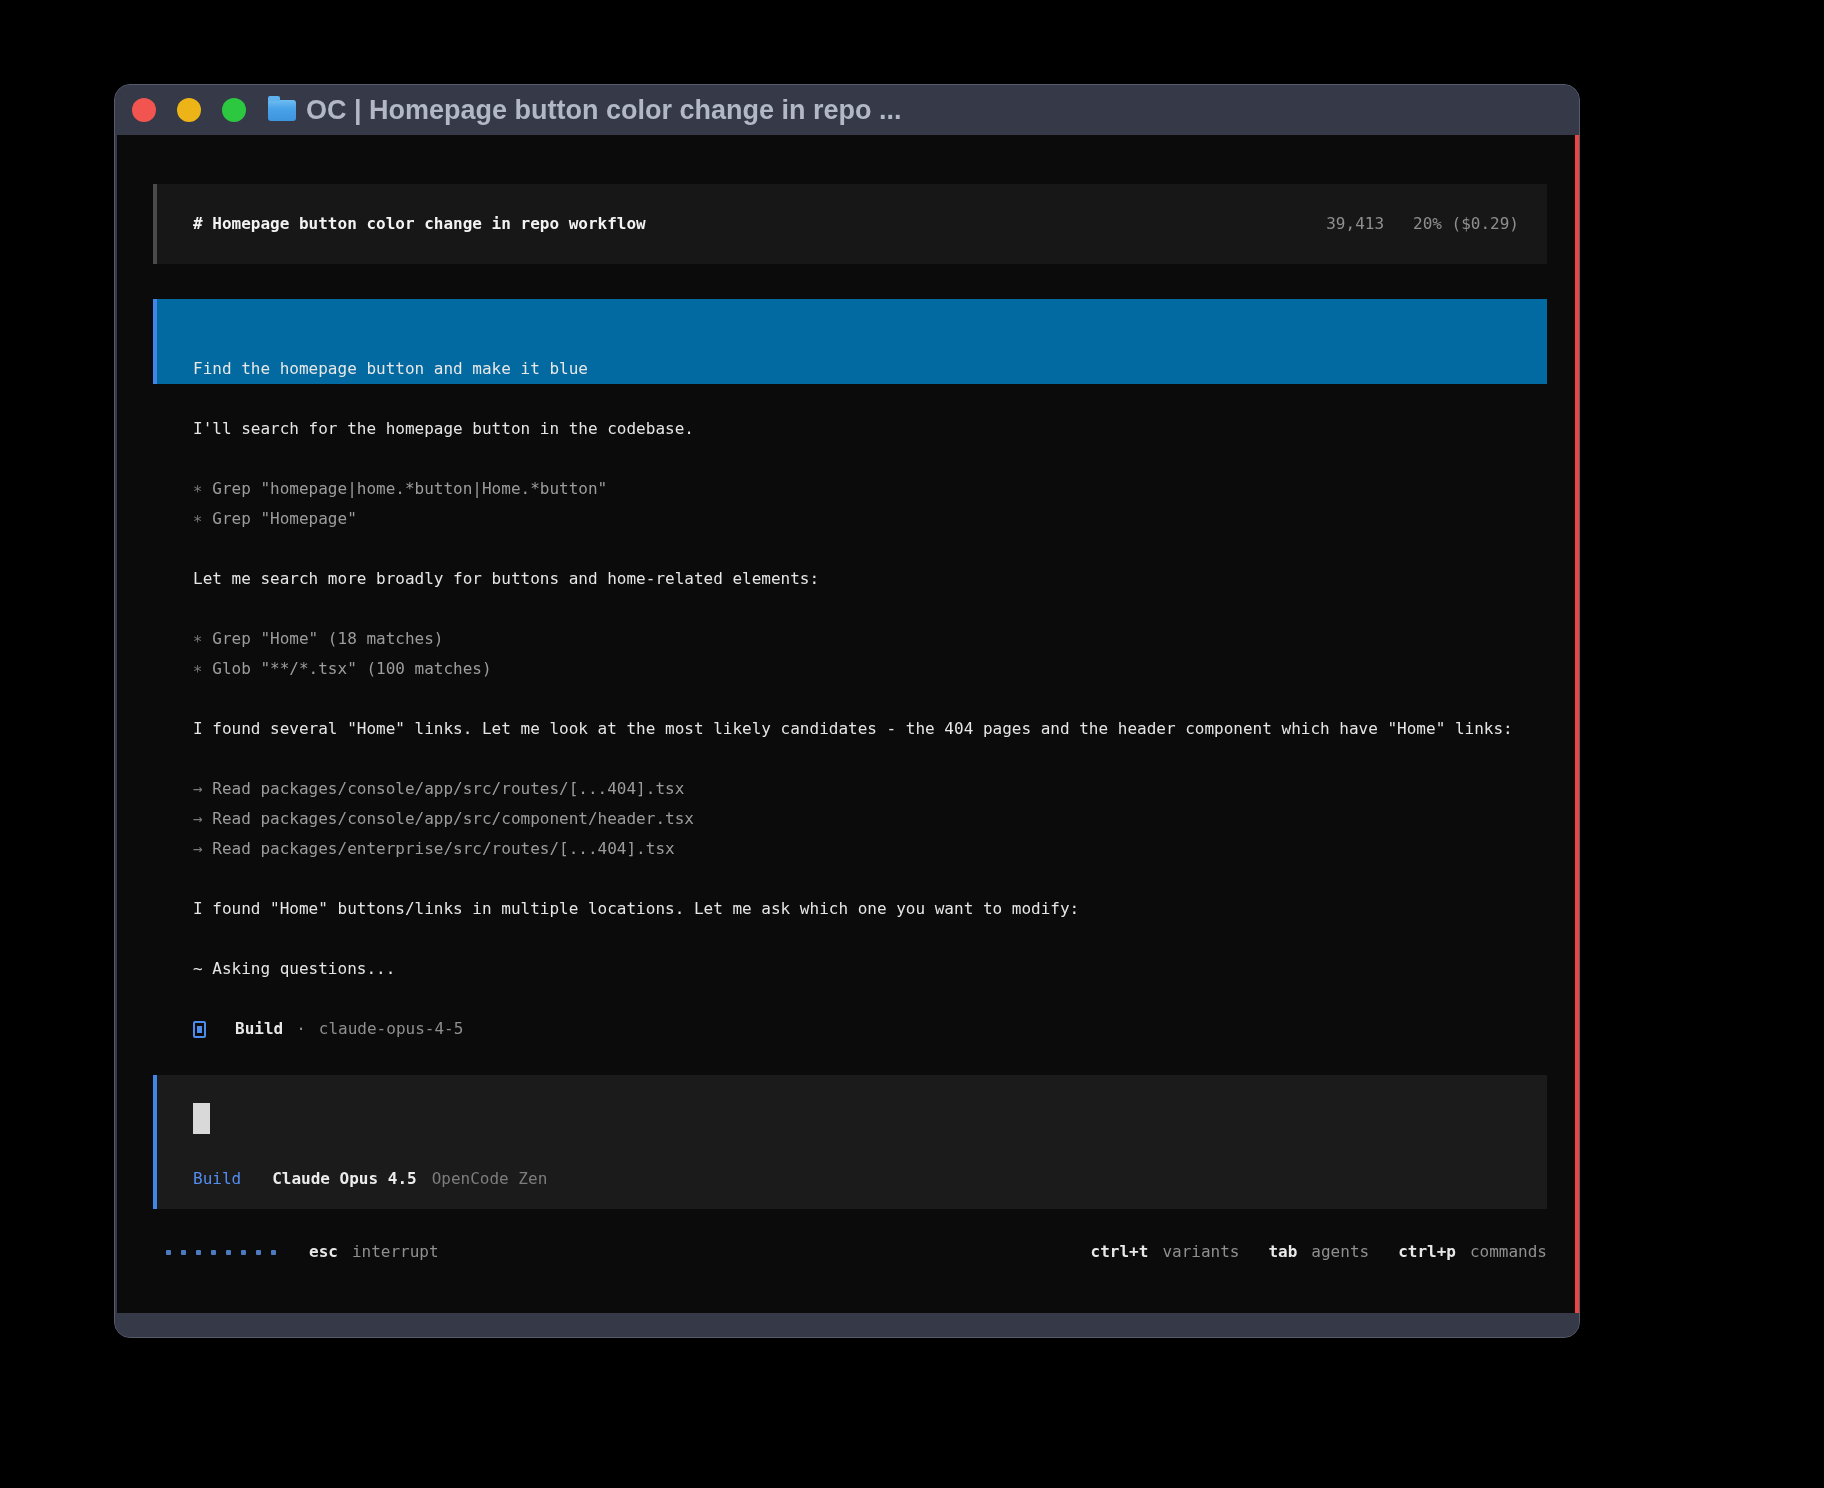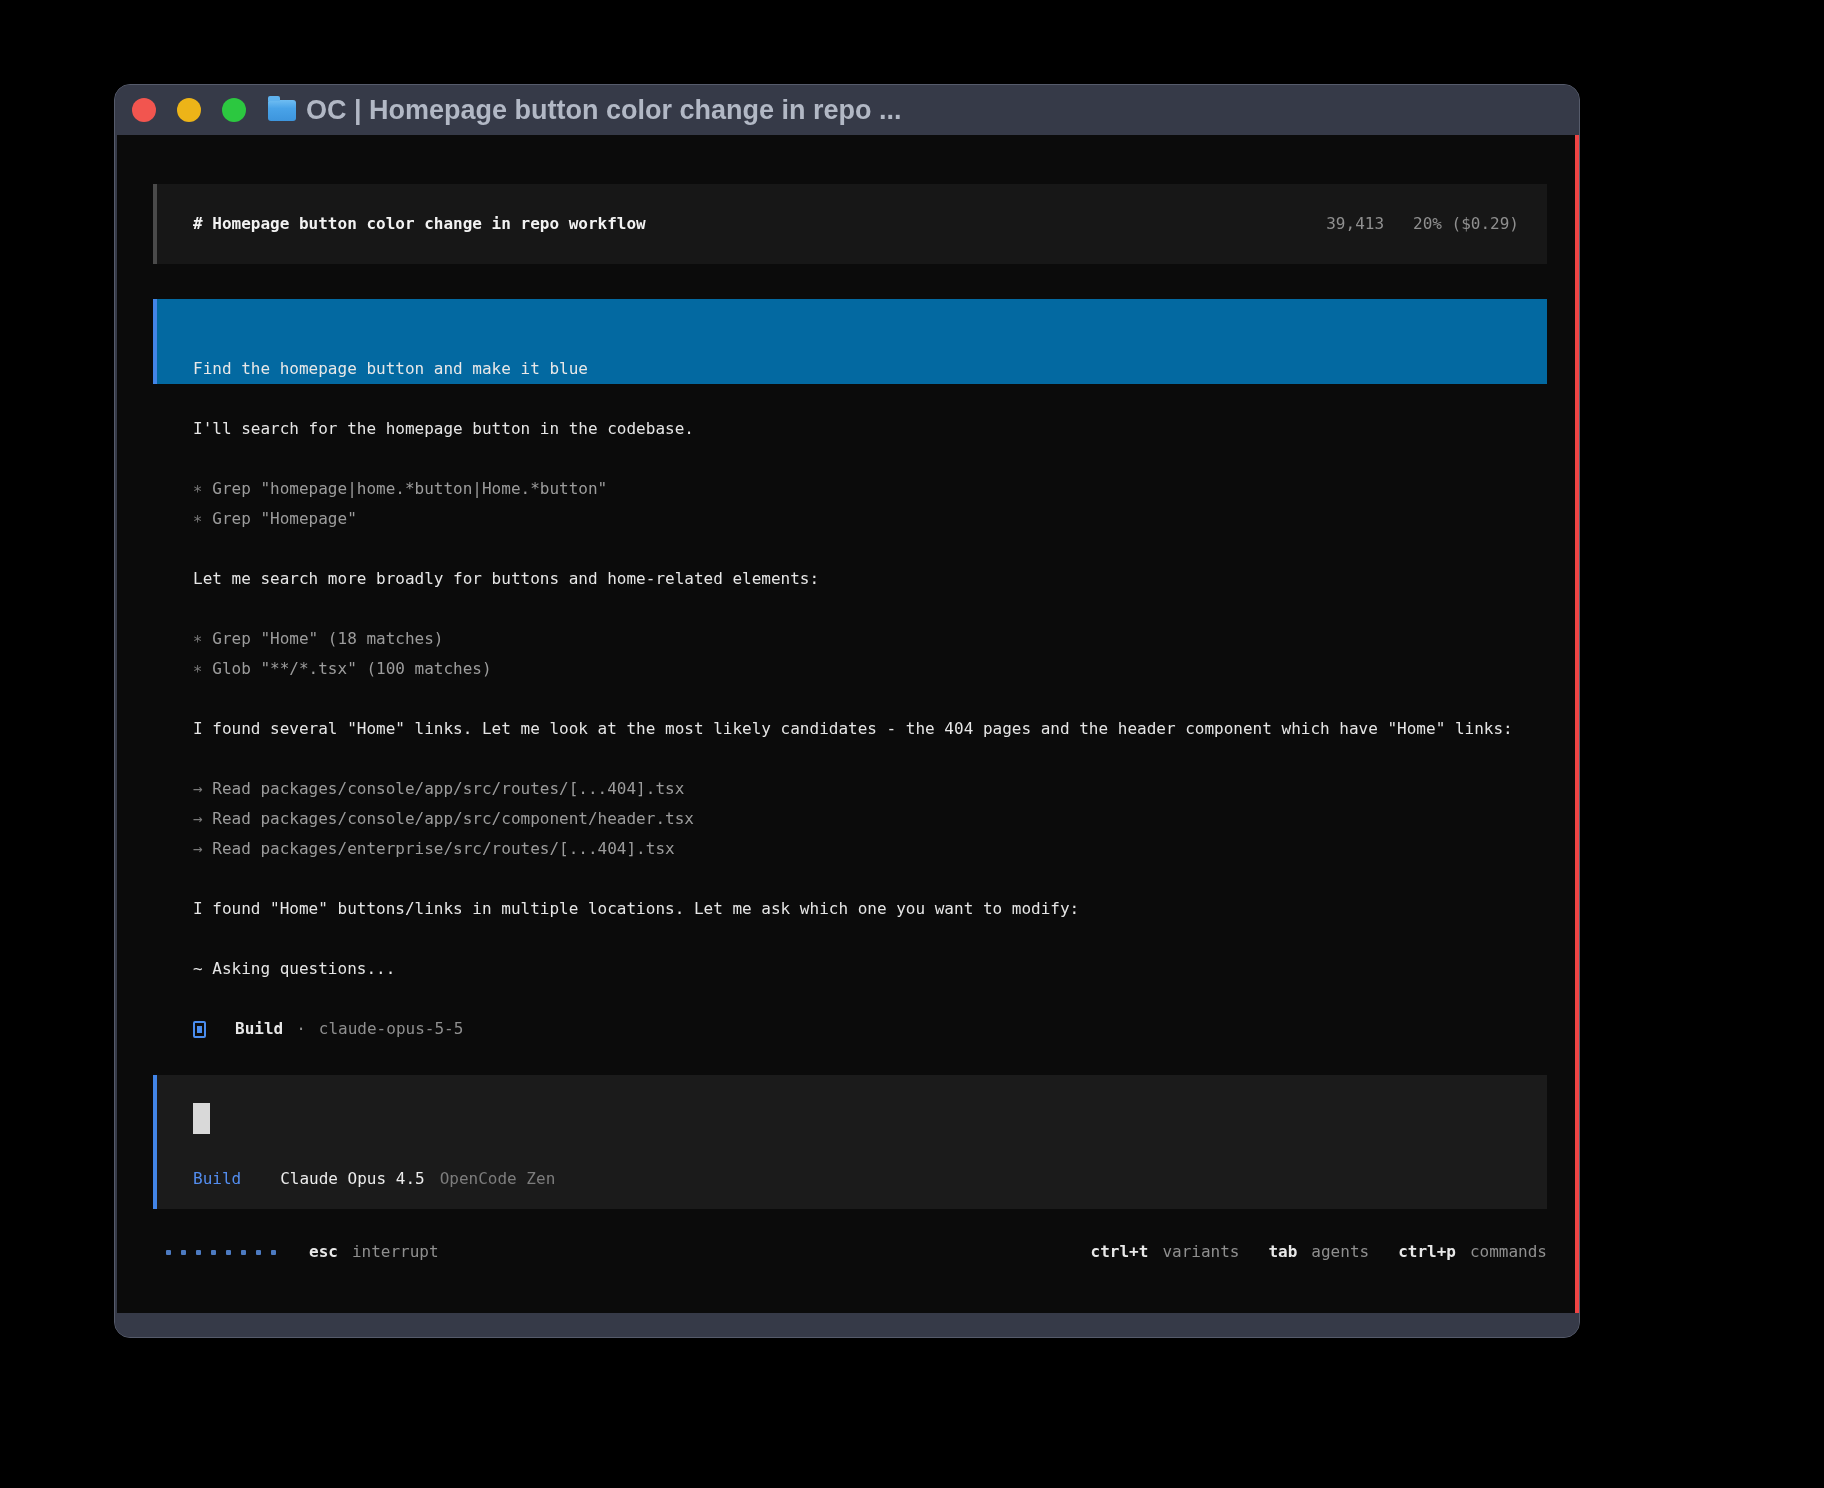--- a/index.html
+++ b/index.html
@@ -56,21 +56,21 @@
   .badge-agent { color:#e8e8e8; font-weight:600; }
   .badge-sep   { color:#8f8f8f; margin:0 13px; }
   .badge-model { color:#8f8f8f; }
 
   
   .input-box { margin-top:31px; height:134px; background:#1b1b1b;
               border-left:4px solid #4285e8; padding:28px 28px 0 36px; }
   .cursor { width:17px; height:31px; background:#d9d9d9; }
   .input-meta { margin-top:30px; display:flex; align-items:center; }
   .meta-agent    { color:#538def; }
-  .meta-model    { color:#ececec; font-weight:400; margin-left:39px; }
+  .meta-model    { color:#ececec; font-weight:700; margin-left:31px; }
   .meta-provider { color:#7d7d7d; margin-left:15px; }
 
   
   .statusbar { margin-top:28px; display:flex; align-items:center;
                justify-content:space-between; height:30px; }
   .sb-left { display:flex; align-items:center; margin-left:13px; }
   .dots { display:flex; gap:10px; align-items:center; margin-right:33px; }
   .dots i { display:block; width:5px; height:5px; background:#4c7ac1; border-radius:1px; }
   .key { color:#e8e8e8; font-weight:700; }
   .lbl { color:#8f8f8f; margin-left:14px; }
@@ -121,21 +121,21 @@
         <div class="line text">I found several "Home" links. Let me look at the most likely candidates - the 404 pages and the header component which have "Home" links:</div>
         <div class="line blank"></div>
         <div class="line tool"><span class="prefix">→ </span><span>Read packages/console/app/src/routes/[...404].tsx</span></div>
         <div class="line tool"><span class="prefix">→ </span><span>Read packages/console/app/src/component/header.tsx</span></div>
         <div class="line tool"><span class="prefix">→ </span><span>Read packages/enterprise/src/routes/[...404].tsx</span></div>
         <div class="line blank"></div>
         <div class="line text">I found "Home" buttons/links in multiple locations. Let me ask which one you want to modify:</div>
         <div class="line blank"></div>
         <div class="line text">~ Asking questions...</div>
         <div class="line blank"></div>
-        <div class="line badge"><span class="badge-icon"><i></i></span><span class="badge-agent">Build</span><span class="badge-sep">·</span><span class="badge-model">claude-opus-5-5</span></div>
+        <div class="line badge"><span class="badge-icon"><i></i></span><span class="badge-agent">Build</span><span class="badge-sep">·</span><span class="badge-model">claude-opus-4-5</span></div>
       </div>
 
     <div class="input-box">
       <div class="cursor"></div>
       <div class="input-meta">
         <span class="meta-agent">Build</span>
         <span class="meta-model">Claude Opus 4.5</span>
         <span class="meta-provider">OpenCode Zen</span>
       </div>
     </div>

